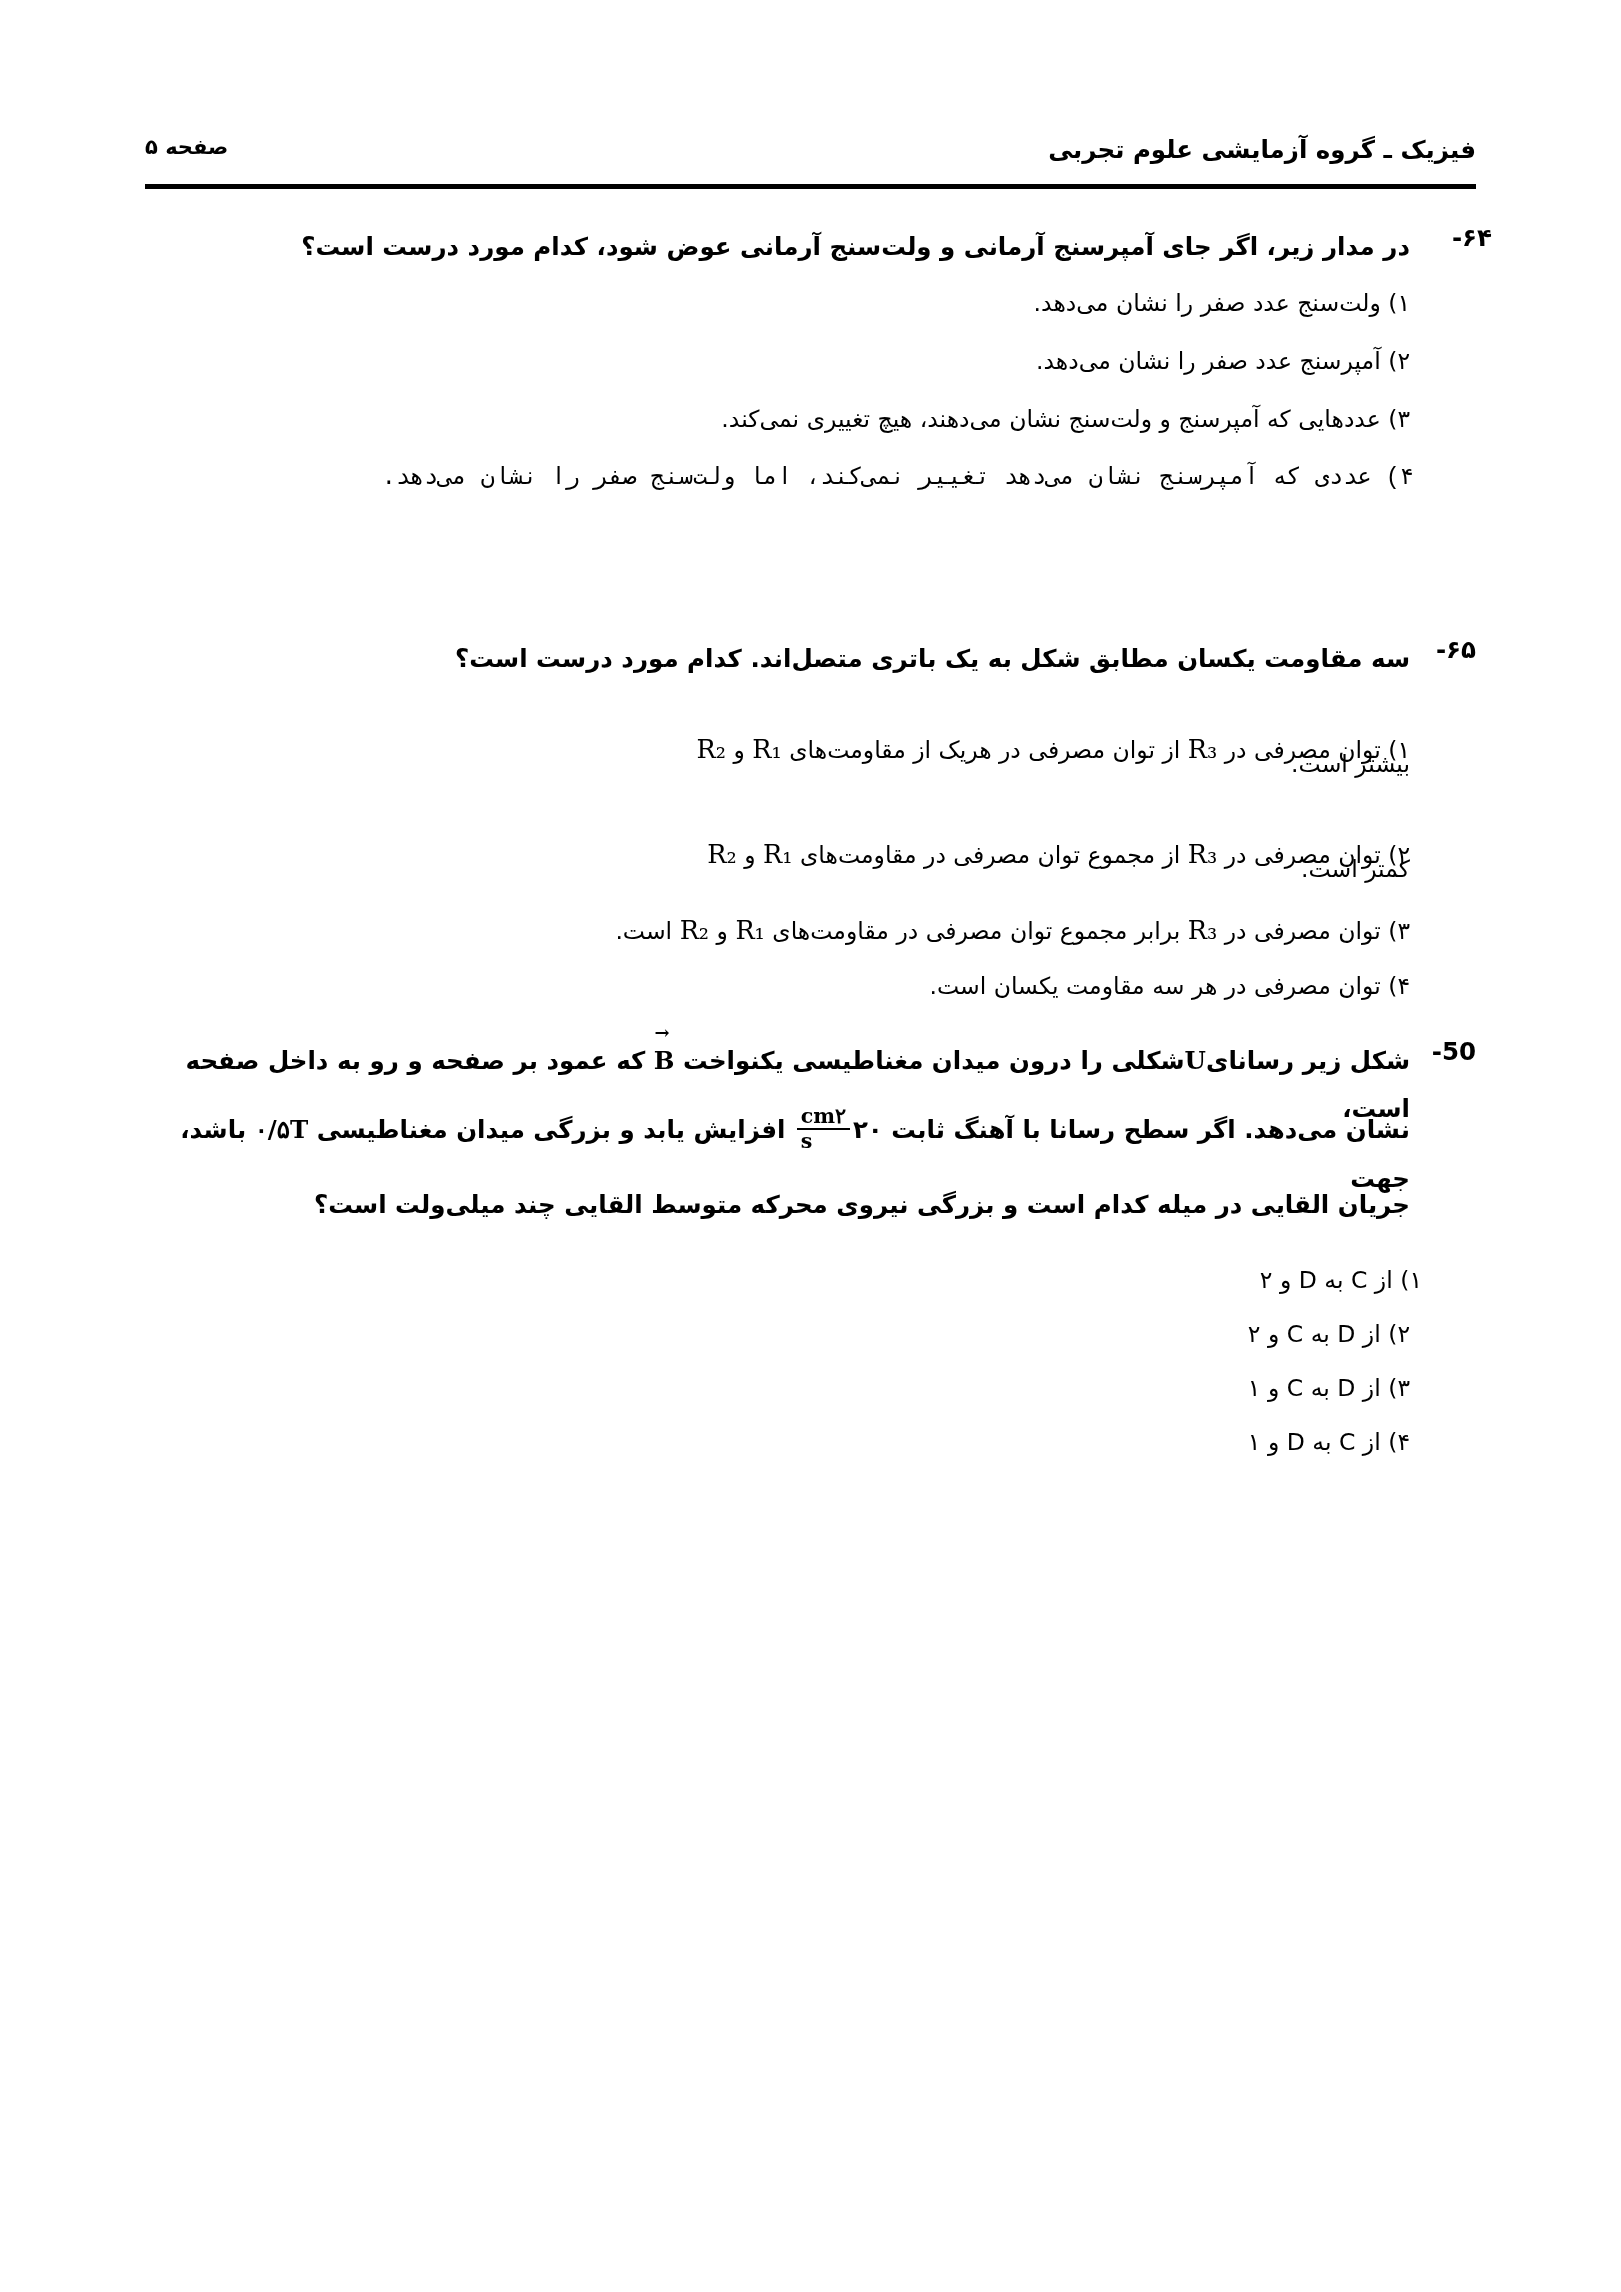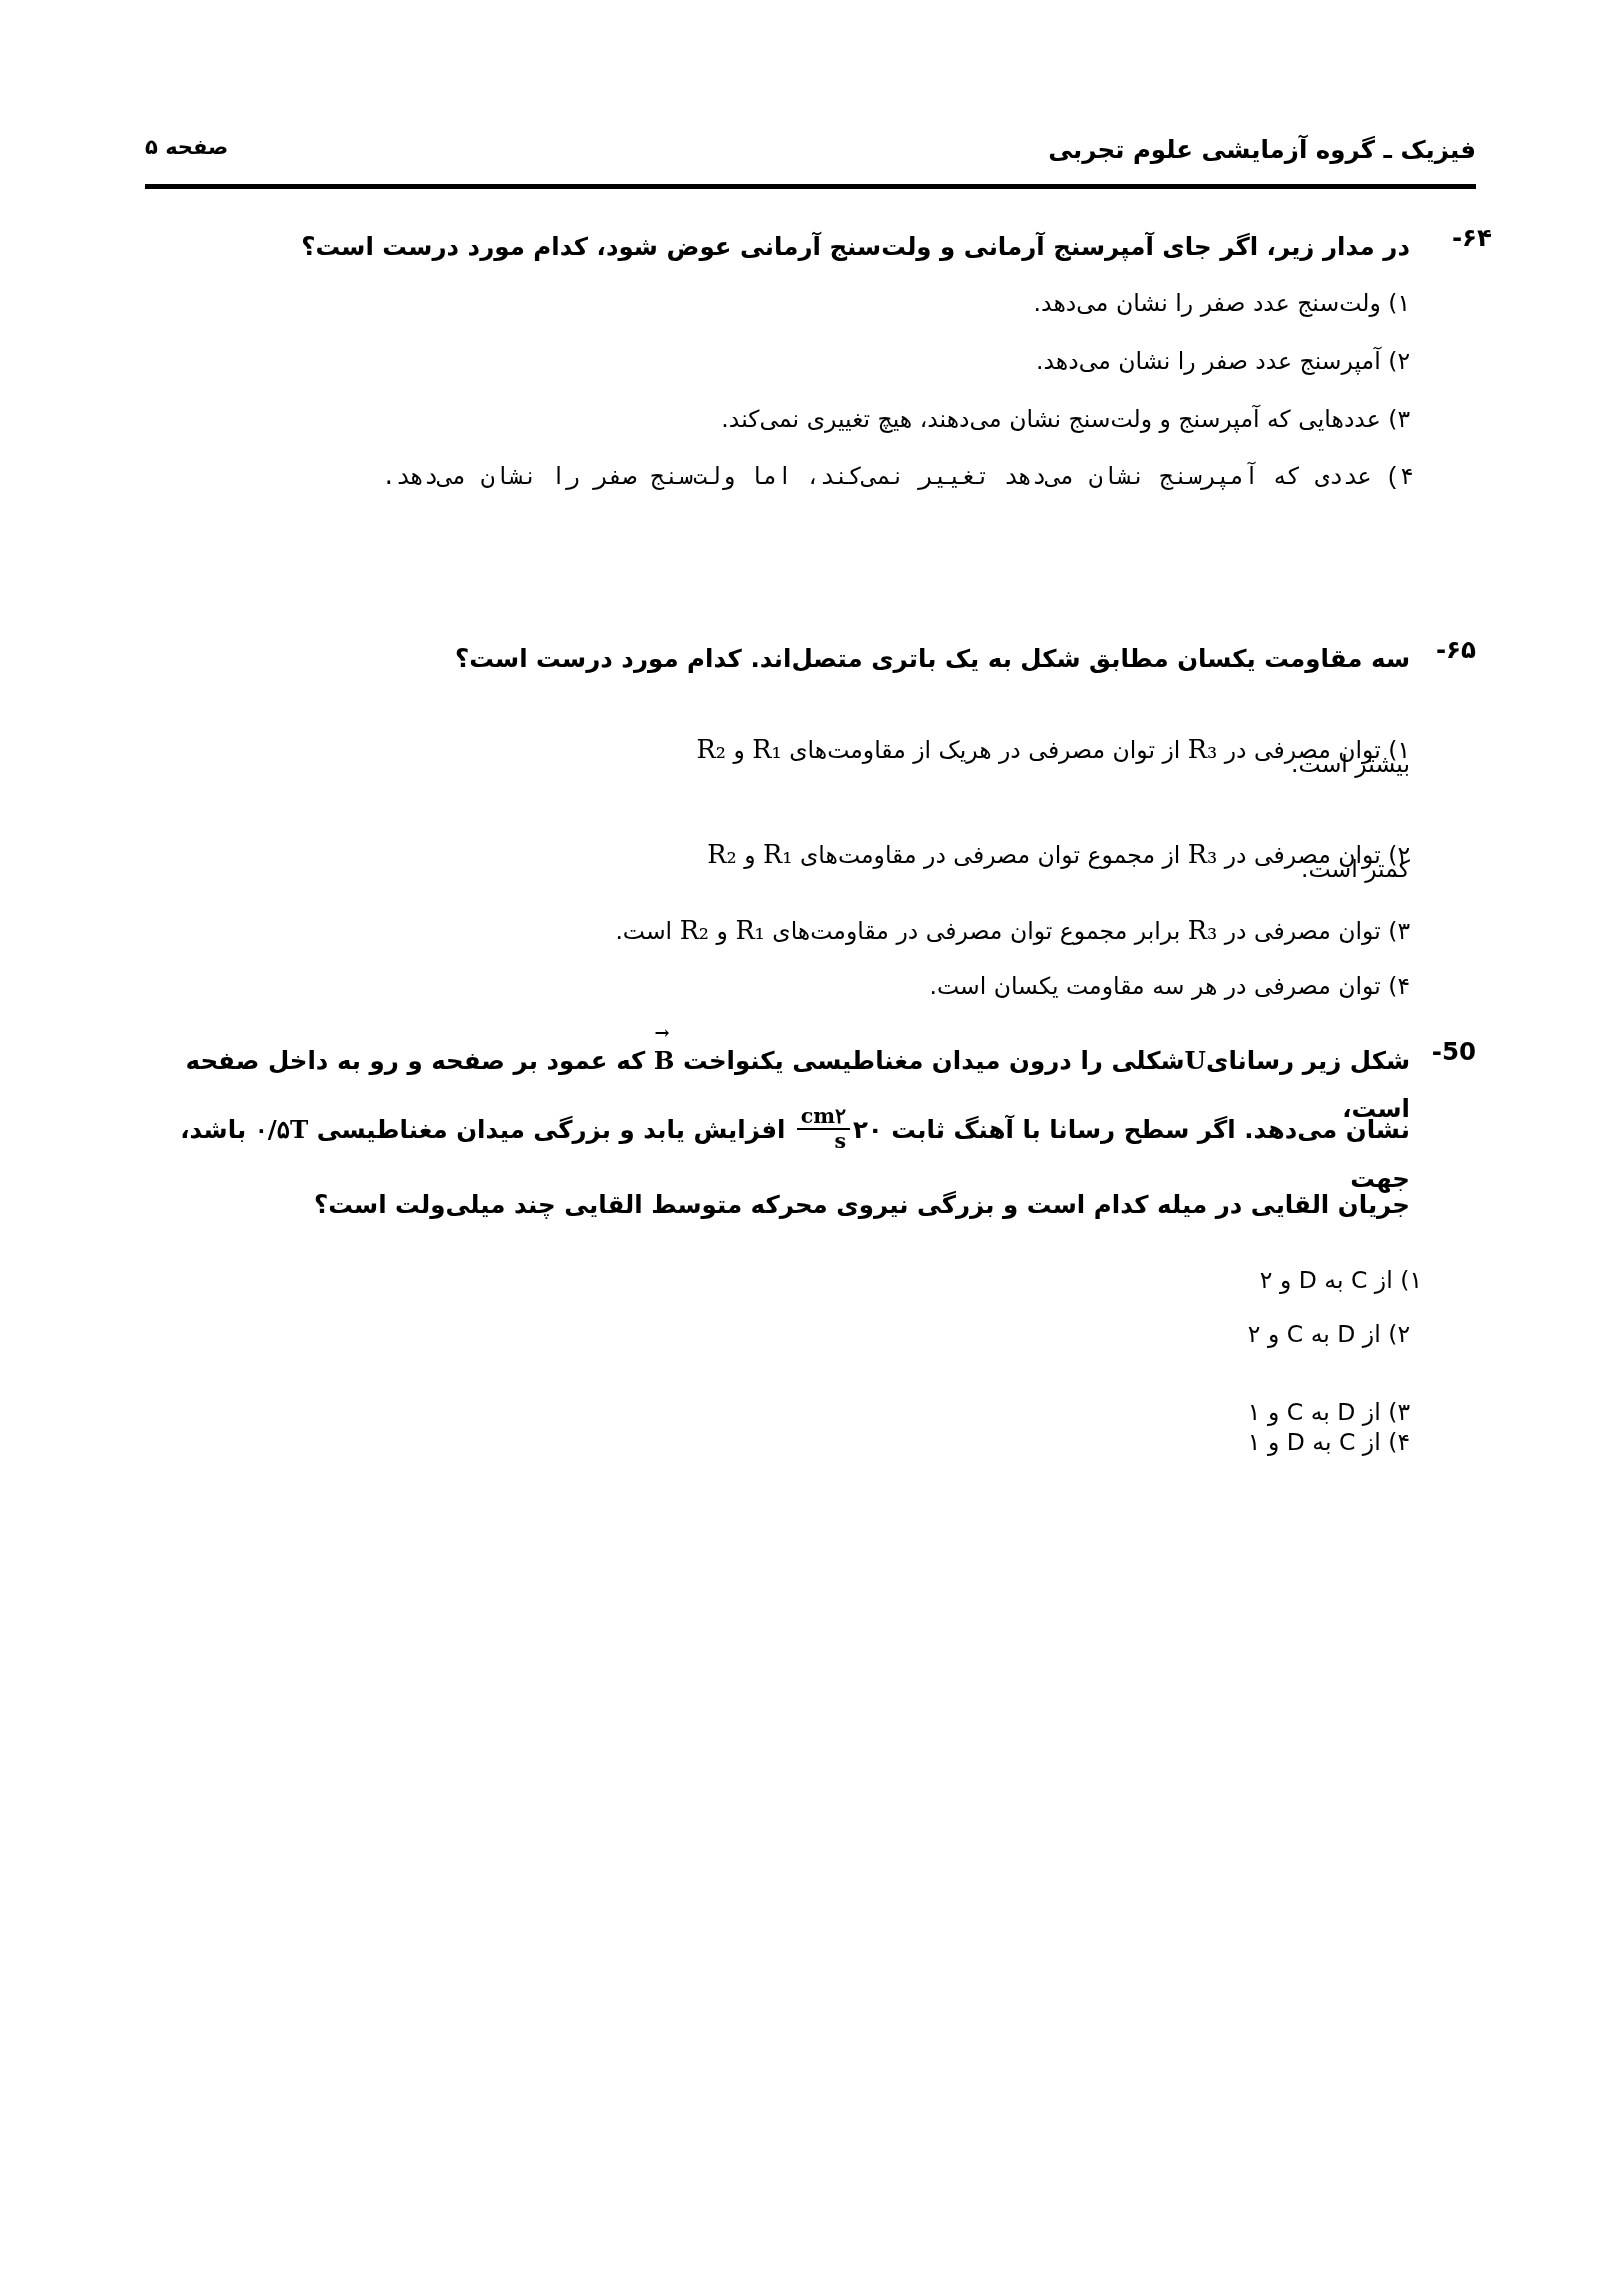--- a/index.html
+++ b/index.html
@@ -81,21 +81,21 @@
   .lat { font-family: "DejaVu Serif", "Liberation Serif", serif; }
   .rsym {
     font-family: "DejaVu Serif", "Liberation Serif", serif;
     font-size: 25.5px;
   }
 
   
   .frac {
     display: inline-block;
     vertical-align: middle;
-    text-align: right;
+    text-align: left;
     font-family: "DejaVu Serif", "Liberation Serif", serif;
     font-weight: bold;
     font-size: 20.6px;
     line-height: 1.12;
     margin: 0 2.9px;
     position: relative;
     top: -2px;
   }
   .frac .num { display: block; padding: 0 3.9px; }
   .frac .den { display: block; border-top: 2px solid #000; padding: 0 3.9px; }
@@ -191,17 +191,17 @@
     <span>۲۰</span><span class="frac"><span class="num">cm۲</span><span class="den">s</span></span>
     <span>افزایش یابد و بزرگی میدان مغناطیسی</span>
     <span class="lat">۰/۵T</span>
     <span>باشد، جهت</span>
   </div>
 
   <div class="q-stem" style="top:1181px; right:211px; width:1230px;">جریان القایی در میله کدام است و بزرگی نیروی محرکه متوسط القایی چند میلی‌ولت است؟</div>
 
   <div class="opt" style="top:1259px; right:199px;text-align:center;">۱) از C به D و ۲</div>
   <div class="opt" style="top:1313px; right:211px;">۲) از D به C و ۲</div>
-  <div class="opt" style="top:1367px; right:211px;margin-top:24px;">۳) از D به C و ۱</div>
+  <div class="opt" style="top:1367px; right:211px;">۳) از D به C و ۱</div>
   <div class="opt" style="top:1421px; right:211px;">۴) از C به D و ۱</div>
 
 </div>
 
 
 </body></html>

